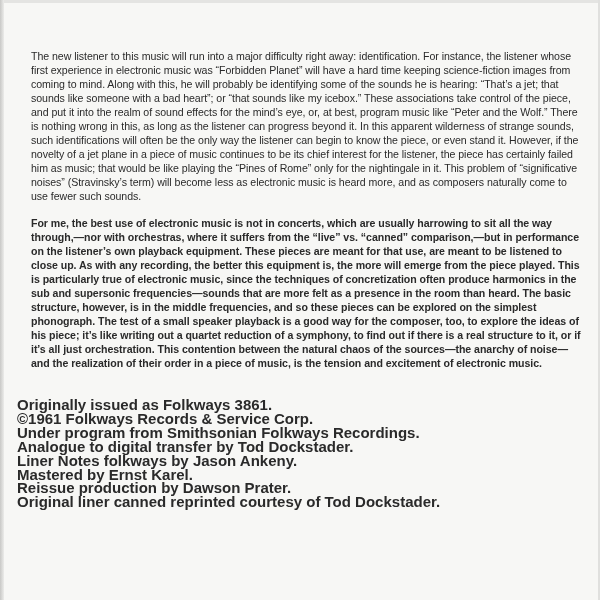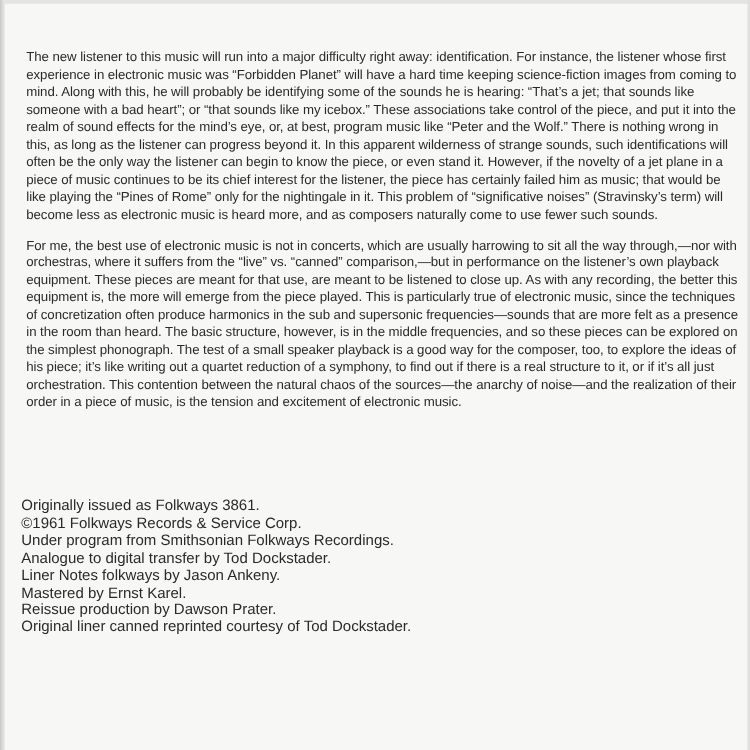--- a/index.html
+++ b/index.html
@@ -19,30 +19,30 @@
     background: #e4e4e2;
   }
   .page-edge-right {
     position: absolute; right: 0; top: 0; width: 2px; height: 600px;
     background: #e0e0de;
   }
   .content {
     position: absolute; left: 17px; top: 36px; width: 578px;
   }
   p.para {
-    margin: 4px;
+    margin: 14px;
     font-size: 10.6px;
     line-height: 13.95px;
     letter-spacing: -0.05px;
     word-spacing: 0px;
   }
-  p.para + p.para { margin-top: 11px; }
+  p.para + p.para { margin-top: 11px; font-weight: bold; }
   .credits {
     position: absolute; left: 17px; top: 398px; width: 578px;
-    font-size: 12px; line-height: 13.9px;
+    font-size: 15px; line-height: 13.9px; font-weight: bold;
   }
   .credit-line { display: block; white-space: nowrap; }
 </style>
 </head>
 <body>
 
 <div class="page-edge-top"></div>
 <div class="page-edge-left"></div>
 <div class="page-edge-right"></div>
 

